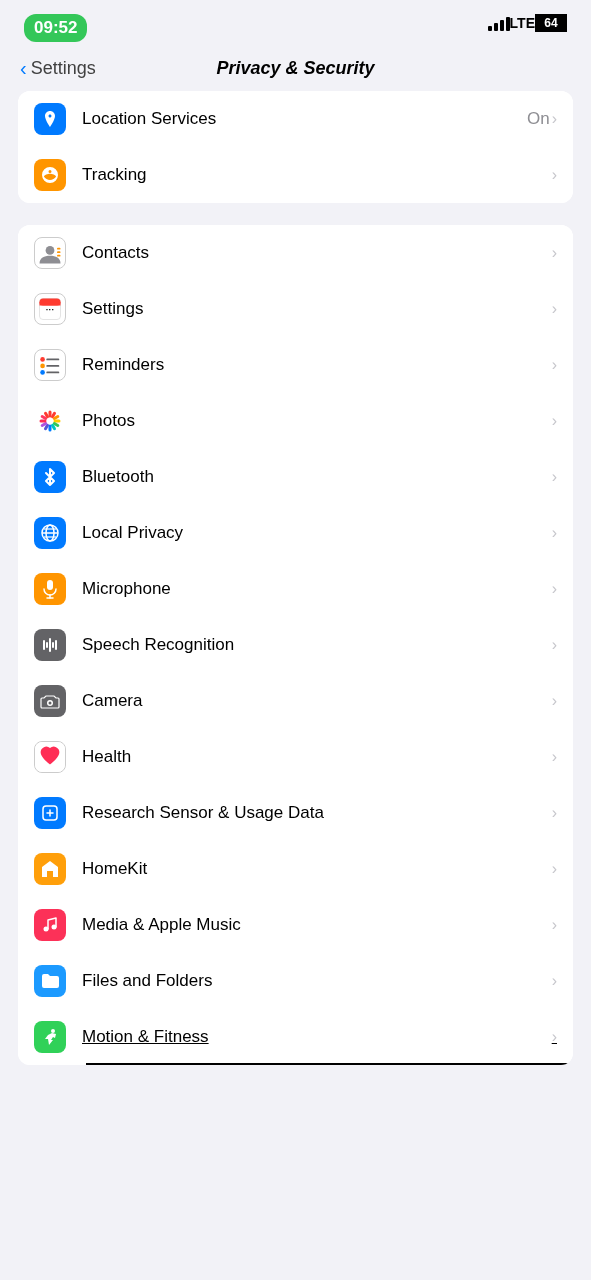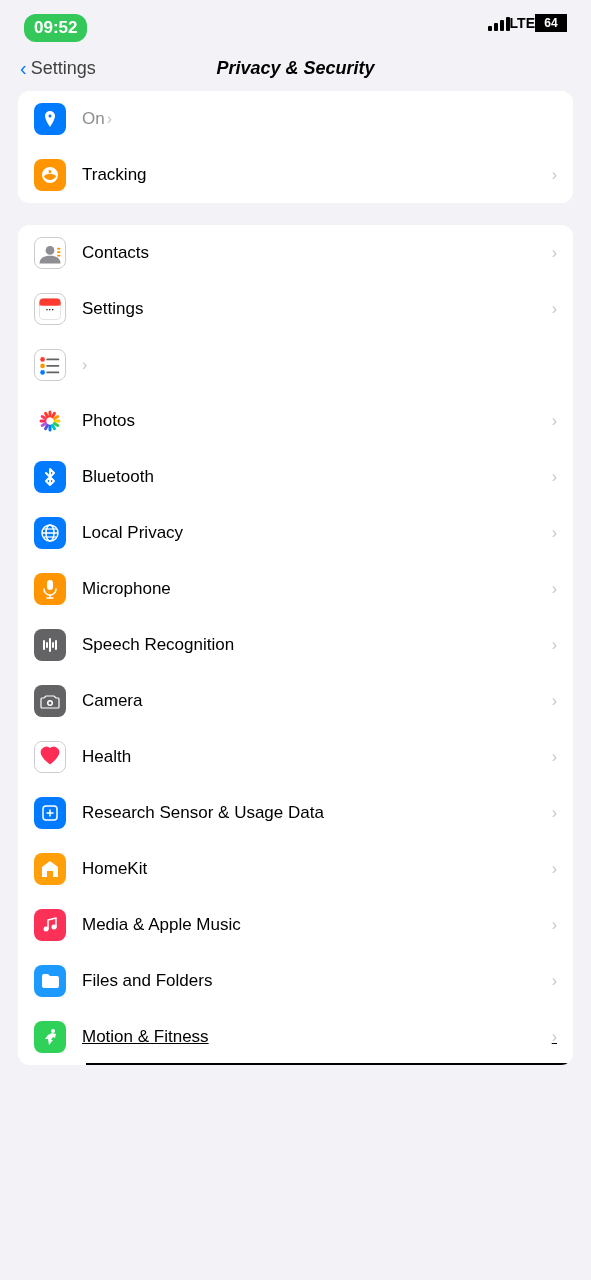--- a/index.html
+++ b/index.html
@@ -210,20 +210,21 @@
 <div class="content">
 
   <div class="section">
 
     <div class="list-item">
       <div class="item-icon icon-blue">
         <svg class="icon-svg" viewBox="0 0 20 20" fill="white">
           <path d="M10 2C7.24 2 5 4.24 5 7c0 3.75 5 11 5 11s5-7.25 5-11c0-2.76-2.24-5-5-5zm0 6.5c-.83 0-1.5-.67-1.5-1.5S9.17 5.5 10 5.5s1.5.67 1.5 1.5-.67 1.5-1.5 1.5z"></path>
         </svg>
       </div>
+      <span class="item-label">Location Services</span>
       <span class="item-value">On</span>
       <span class="chevron-right">›</span>
     </div>
 
     <div class="list-item">
       <div class="item-icon" style="background:#ff9500;">
         <svg class="icon-svg" viewBox="0 0 20 20" fill="white">
           <path d="M10 2a8 8 0 100 16A8 8 0 0010 2zm0 3a1.5 1.5 0 110 3 1.5 1.5 0 010-3zm0 10c-2.5 0-4.71-1.28-6-3.22.03-1.99 4-3.08 6-3.08 1.99 0 5.97 1.09 6 3.08C14.71 13.72 12.5 15 10 15z"></path>
         </svg>
       </div>
@@ -268,20 +269,21 @@
       <div class="item-icon" style="background:#fff;border:0.5px solid #ccc;padding:2px;">
         <svg viewBox="0 0 28 28" width="26" height="26">
           <circle cx="6" cy="8" r="2.5" fill="#ff3b30"></circle>
           <rect x="10" y="7" width="14" height="2" rx="1" fill="#636366"></rect>
           <circle cx="6" cy="15" r="2.5" fill="#ff9500"></circle>
           <rect x="10" y="14" width="14" height="2" rx="1" fill="#636366"></rect>
           <circle cx="6" cy="22" r="2.5" fill="#007aff"></circle>
           <rect x="10" y="21" width="14" height="2" rx="1" fill="#636366"></rect>
         </svg>
       </div>
+      <span class="item-label">Reminders</span>
       <span class="chevron-right">›</span>
     </div>
 
     <div class="list-item">
       <div class="item-icon" style="background:#fff;">
         <svg viewBox="0 0 32 32" width="32" height="32">
           <rect width="32" height="32" rx="8" fill="white"></rect>
           <g transform="translate(16,16)">
             <line x1="0" y1="-9" x2="0" y2="-5" stroke="#ff3b30" stroke-width="3" stroke-linecap="round"></line>
             <line x1="0" y1="-9" x2="0" y2="-5" stroke="#ff3b30" stroke-width="3" stroke-linecap="round" transform="rotate(30)"></line>

